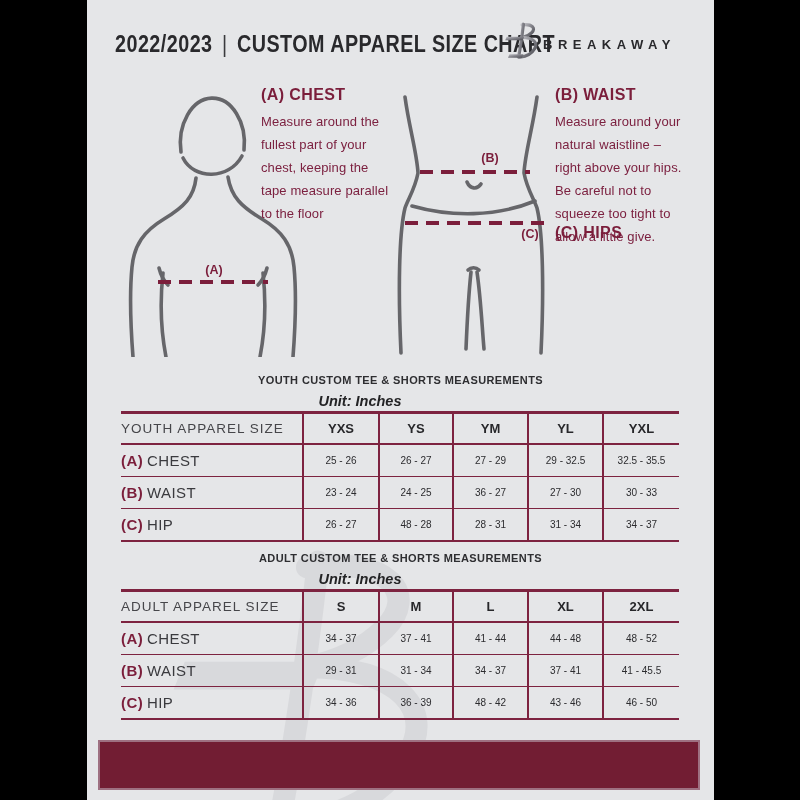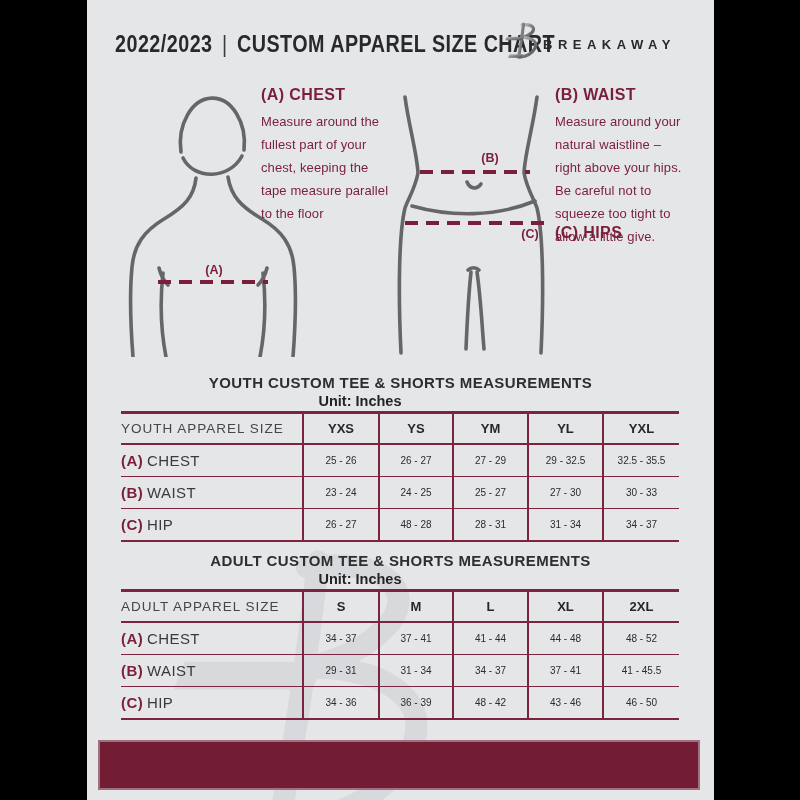--- a/index.html
+++ b/index.html
@@ -33,25 +33,25 @@
   .g-head{
     position:absolute;font-size:16px;font-weight:700;color:#7b1e3b;letter-spacing:.4px;
   }
   .g-para{
     position:absolute;width:160px;font-size:13px;color:#7c2140;
     line-height:23px;white-space:pre-line;letter-spacing:.1px;
   }
   
   .tbl-title{
     position:absolute;left:0;width:627px;text-align:center;
-    font-size:15px;font-weight:700;color:#2e2e31;letter-spacing:.4px;
+    font-size:11px;font-weight:700;color:#2e2e31;letter-spacing:.4px;
   }
   .tbl-unit{
     position:absolute;left:0;width:546px;text-align:center;
-    font-size:14.5px;font-weight:600;color:#232325;
+    font-size:14.5px;font-style:italic;font-weight:600;color:#232325;
   }
   table.size-table{
     position:absolute;left:34px;width:558px;border-collapse:collapse;table-layout:fixed;
     border-top:3px solid #7d2340;border-bottom:2px solid #7d2340;z-index:2;
   }
   .size-table th,.size-table td{padding:0;margin:0;}
   .size-table thead th{height:29px;}
   .size-table tbody td{height:31px;}
   .size-table thead th{border-bottom:2px solid #7d2340;}
   .size-table tbody tr td{border-top:1.5px solid #7d2340;}
@@ -188,21 +188,21 @@
         <td class="td-val">25 - 26</td>
         <td class="td-val">26 - 27</td>
         <td class="td-val">27 - 29</td>
         <td class="td-val">29 - 32.5</td>
         <td class="td-val">32.5 - 35.5</td>
       </tr>
       <tr>
         <td class="td-label"><span class="pfx">(B)</span><span>WAIST</span></td>
         <td class="td-val">23 - 24</td>
         <td class="td-val">24 - 25</td>
-        <td class="td-val">25 - 27</td>
+        <td class="td-val">36 - 27</td>
         <td class="td-val">27 - 30</td>
         <td class="td-val">30 - 33</td>
       </tr>
       <tr>
         <td class="td-label"><span class="pfx">(C)</span><span>HIP</span></td>
         <td class="td-val">26 - 27</td>
         <td class="td-val">48 - 28</td>
         <td class="td-val">28 - 31</td>
         <td class="td-val">31 - 34</td>
         <td class="td-val">34 - 37</td>

